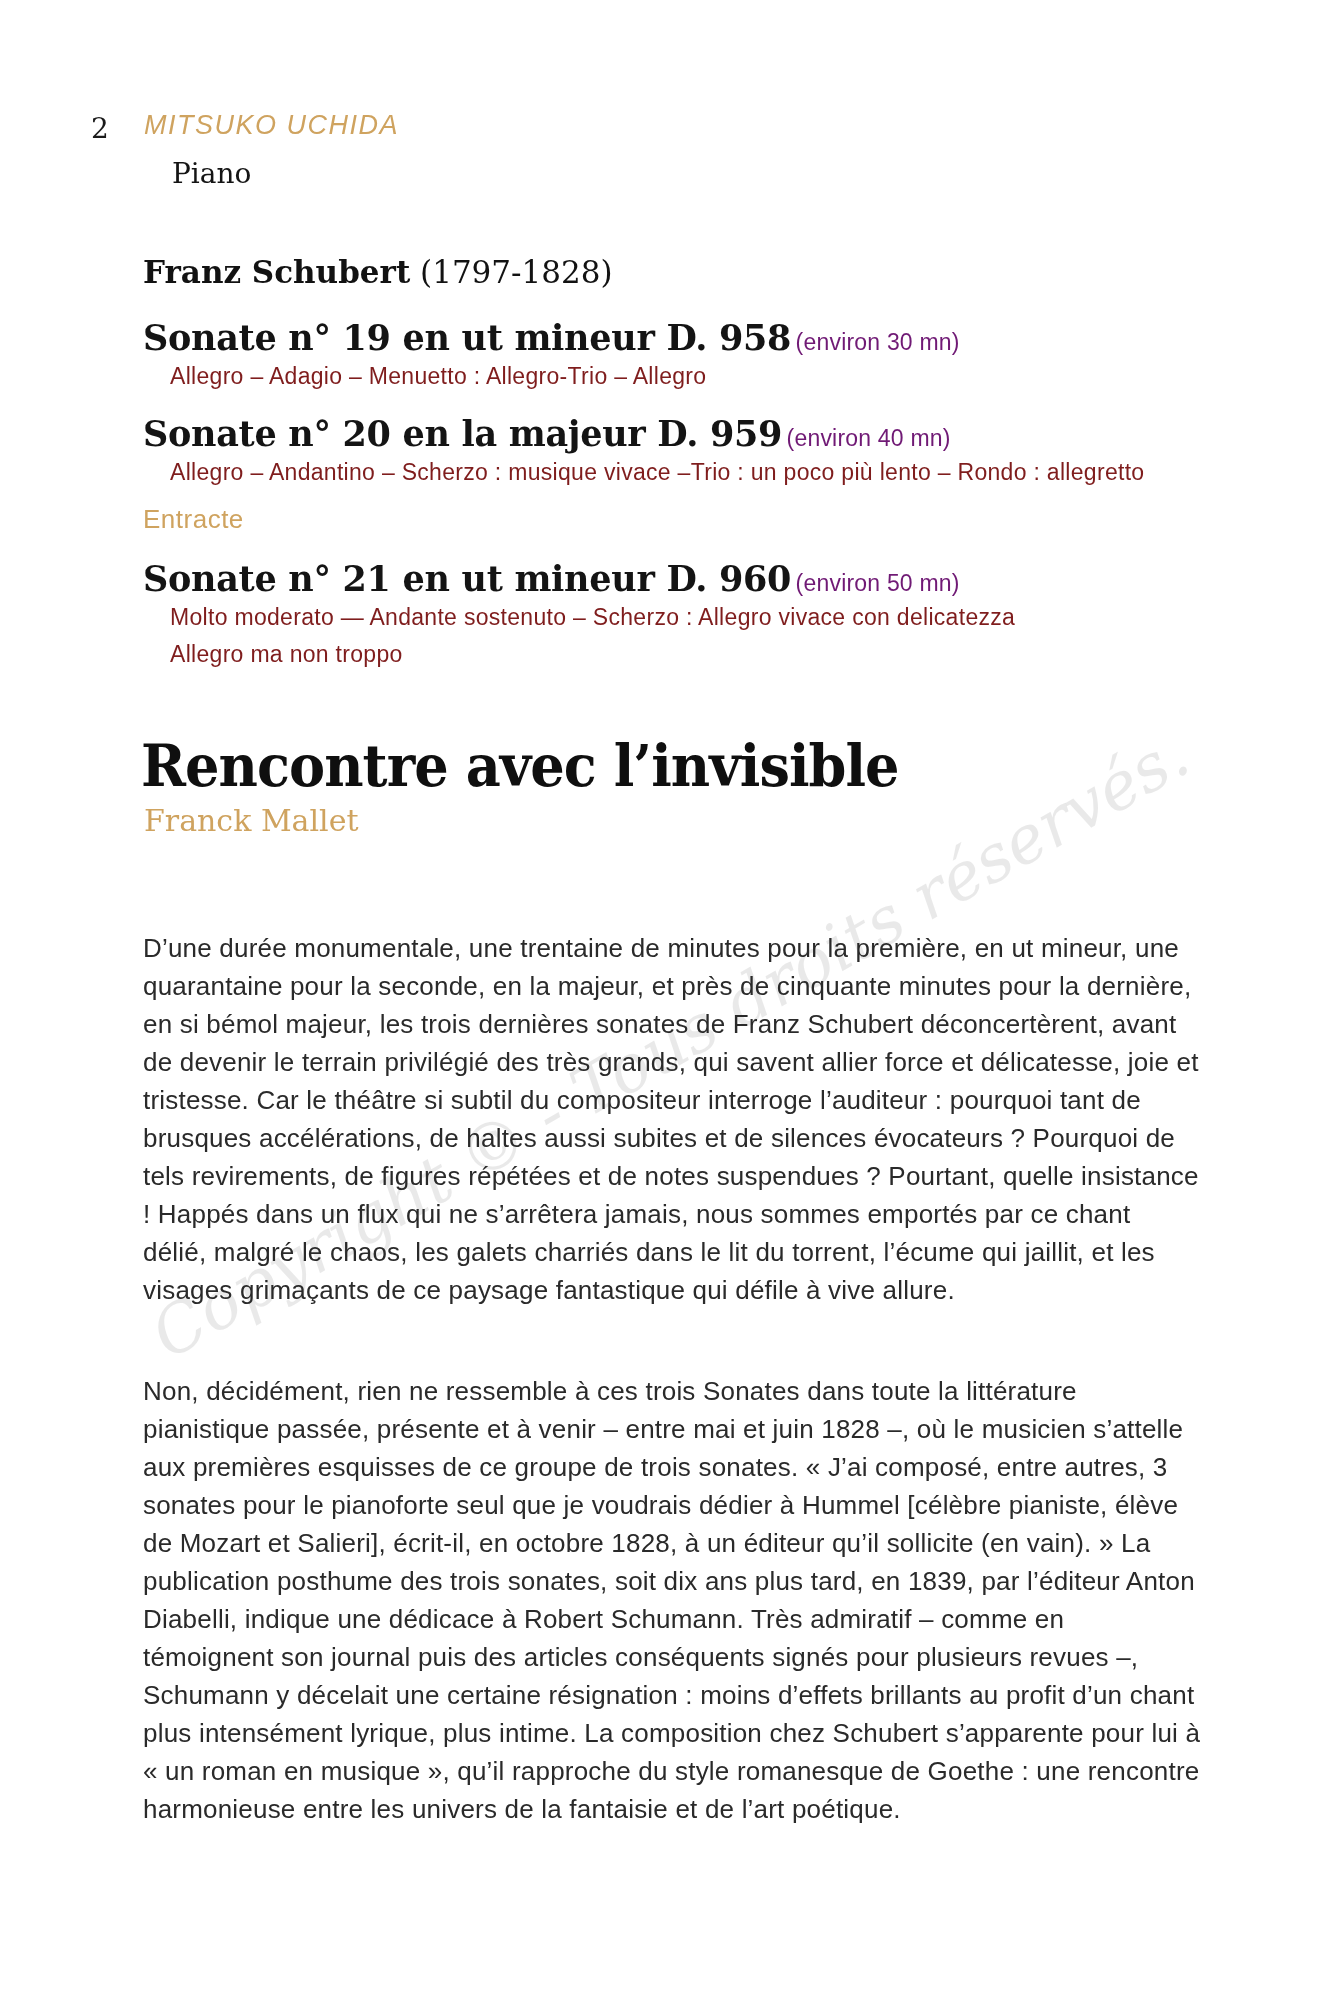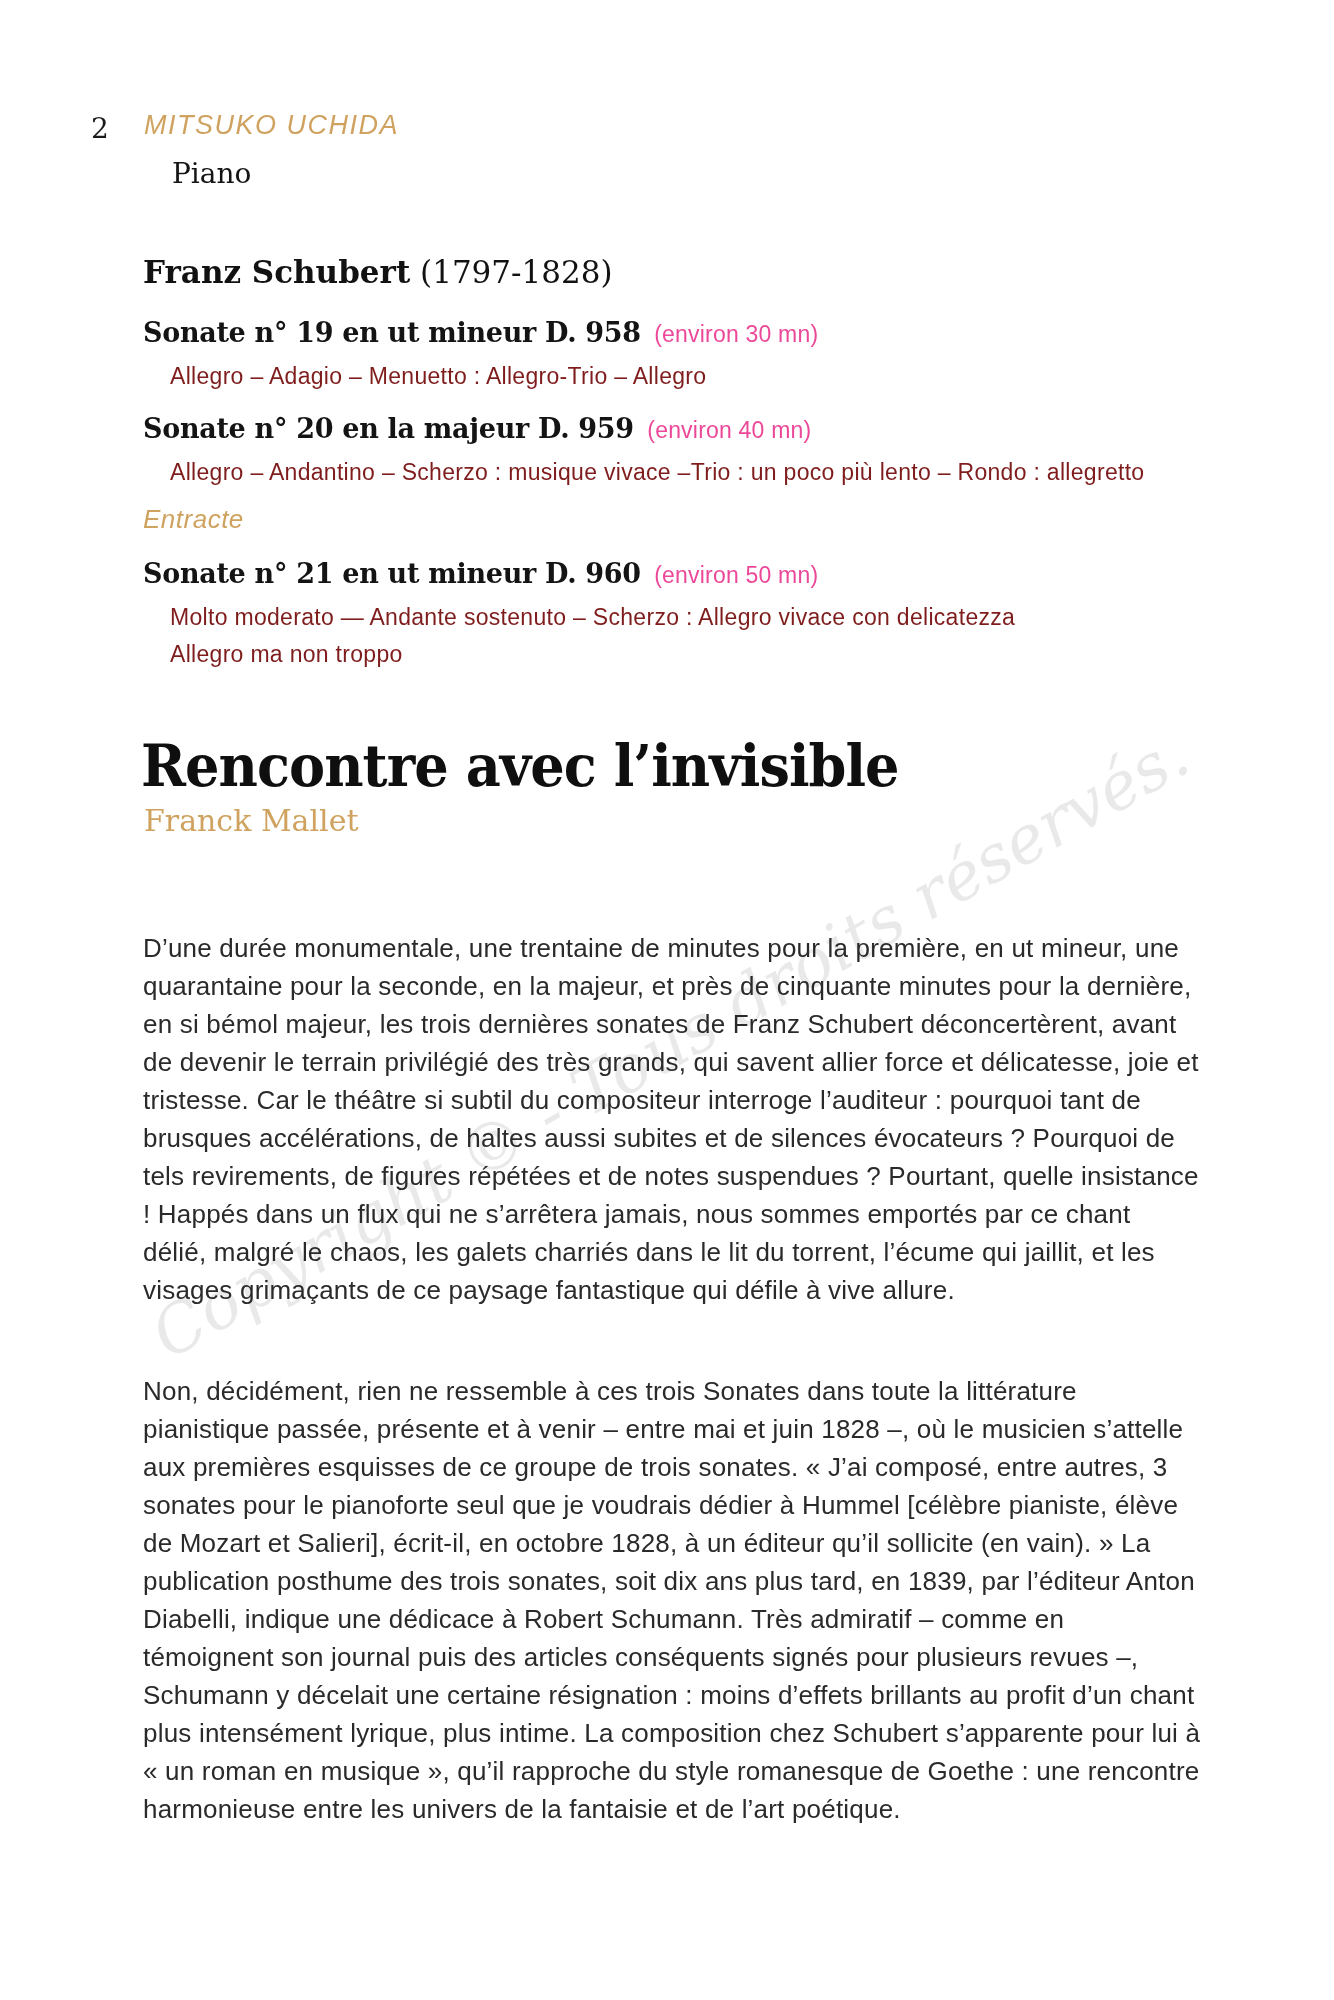--- a/index.html
+++ b/index.html
@@ -34,32 +34,32 @@
     color:#CFA35F;
   }
   .instrument{left:144px;top:157px;font-size:28px;color:#141414;margin-left:28px;}
 
   .composer{left:143px;top:254px;font-size:31px;color:#121212;white-space:nowrap;}
   .composer .name{font-weight:bold;text-align:center;}
 
   .work{left:143px;white-space:nowrap;}
   .work .wtitle{
     font-family:"DejaVu Serif", serif;
-    font-weight:bold;font-size:27px;color:#141414;
+    font-weight:bold;font-size:35px;color:#141414;
     letter-spacing:-0.3px;
   }
-  .work .wdur{font-size:23px;color:#ec4899;margin-left:9px;letter-spacing:0.2px;}
+  .work .wdur{font-size:23px;color:#701a75;letter-spacing:0.2px;}
   .movements{
     left:170px;
     font-size:23px;line-height:37px;color:#7f1d1d;
     letter-spacing:0.3px;white-space:nowrap;
   }
   .entracte{
     left:143px;top:504px;
-    font-style:italic;font-size:26px;color:#CFA35F;letter-spacing:0.5px;
+    font-size:26px;color:#CFA35F;letter-spacing:0.5px;
   }
 
   .article-title{
     left:141px;top:732px;
     font-family:"DejaVu Serif", serif;
     font-weight:bold;font-size:57px;color:#0f0f0f;
     letter-spacing:-1px;white-space:nowrap;
     transform:scaleX(0.95);transform-origin:left top;
   }
   .article-author{

